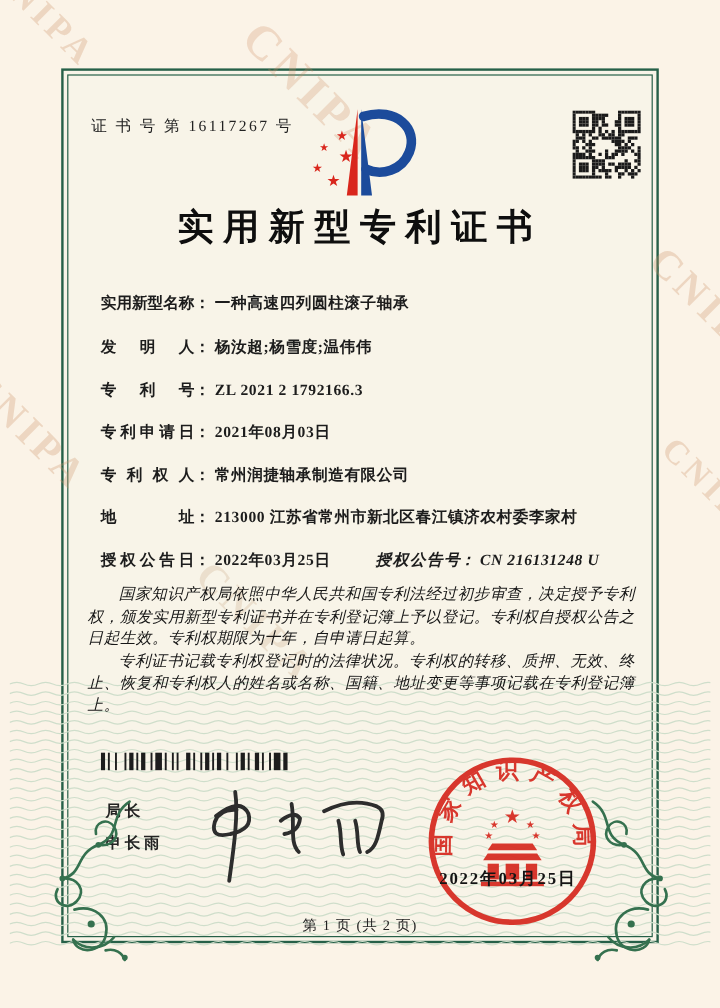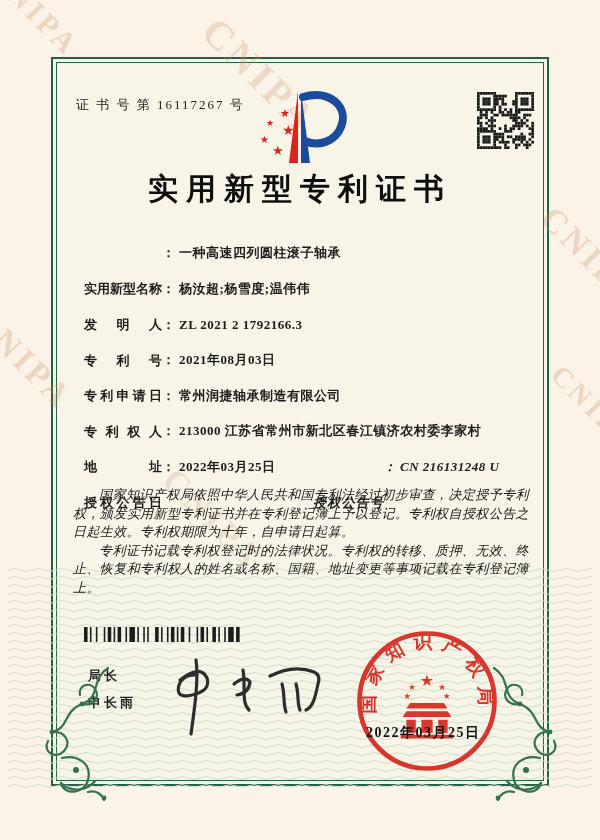--- a/index.html
+++ b/index.html
@@ -43,21 +43,20 @@
   .qr{position:absolute;left:477px;top:92px;}
   .title{
     position:absolute;left:0;top:169px;width:100%;text-align:center;
     font-size:30px;font-weight:bold;letter-spacing:8px;color:#0e0e0e;
   }
   .rows{position:absolute;left:84px;top:0;width:460px;}
   .row{position:absolute;left:0;font-size:13px;font-weight:bold;white-space:nowrap;}
   .row .lbl{
     display:inline-block;width:78px;text-align:justify;text-align-last:justify;
     vertical-align:top;
-    margin-top:36px;
   }
   .row .col{display:inline-block;}
   .row .val{font-weight:bold;letter-spacing:.5px;margin-left:4px;}
   .row .pair2{position:absolute;left:229px;top:0;font-style:italic;}
   .body-text{
     position:absolute;left:73px;top:486px;width:456px;
     font-size:13px;line-height:18.5px;text-align:justify;
     font-style:italic;letter-spacing:.4px;color:#161616;
   }
   .body-text p{margin:0;text-indent:2em;}
@@ -485,20 +484,21 @@
         <path d="M 58 88 L 102 88 L 98 82 L 62 82 Z"></path>
         <path d="M 54 97 L 106 97 L 102 91 L 58 91 Z"></path>
         <rect x="58" y="100" width="10" height="14"></rect>
         <rect x="74" y="100" width="12" height="14"></rect>
         <rect x="92" y="100" width="10" height="14"></rect>
         <rect x="52" y="116" width="56" height="4"></rect>
       </g>
     </svg>
     <div class="seal-date">2022年03月25日</div>
 
+    <div class="page-footer">第 1 页 (共 2 页)</div>
   </div>
 
 
   <svg class="ornament orn-bl" width="104" height="136" viewBox="0 0 104 136">
     <g fill="none" stroke="#35714f" stroke-width="2.2" stroke-linecap="round">
       <path d="M 72 2 C 54 14 66 30 46 38 C 26 46 34 62 16 66"></path>
       <path d="M 46 38 c 12 2 18 -7 13 -15 c -5 -8 -17 -4 -15 6"></path>
       <path d="M 16 66 c 13 -1 20 10 12 19 c -8 9 -22 1 -16 -10"></path>
       <path d="M 26 92 c 16 -4 30 6 26 22 c -3 14 -24 16 -27 3"></path>
       <path d="M 25 117 c 10 10 26 8 34 -2"></path>

